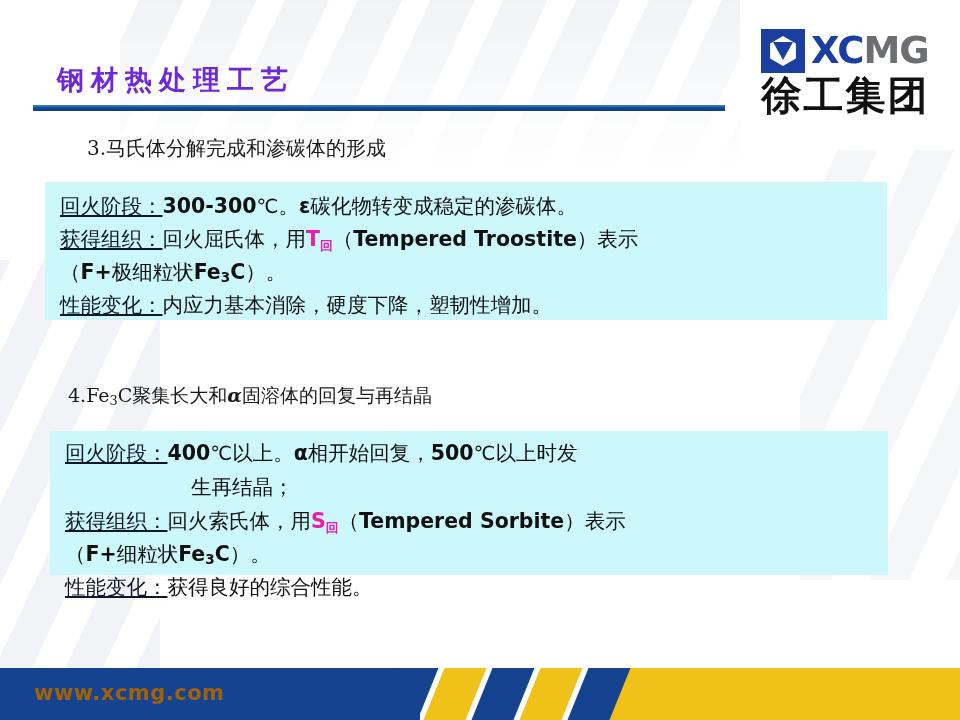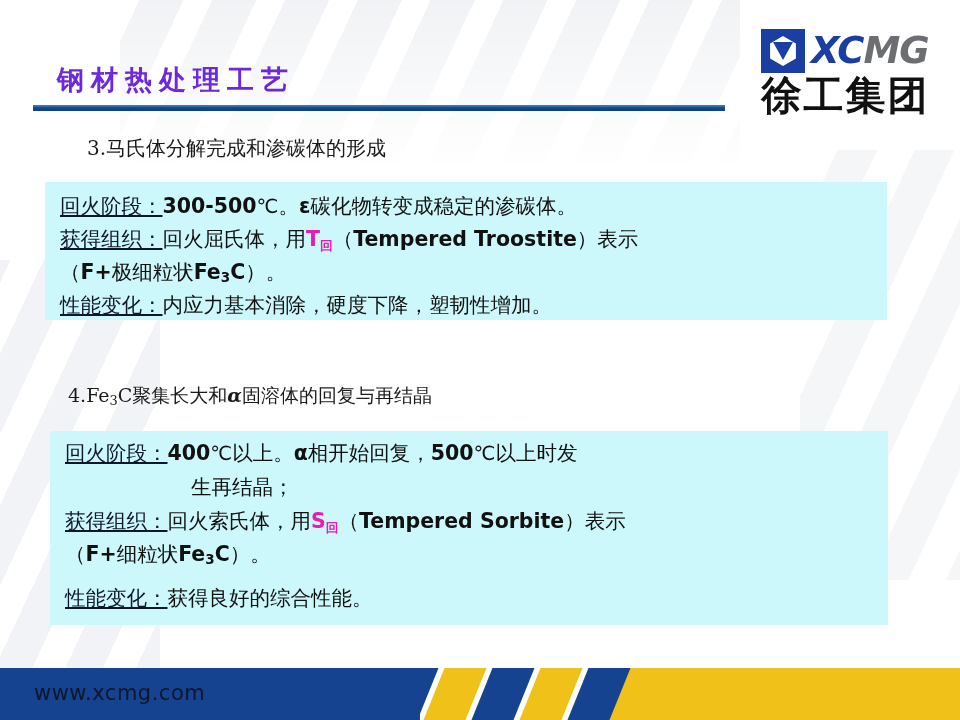--- a/index.html
+++ b/index.html
@@ -56,21 +56,21 @@
     background:#fff;
     clip-path:polygon(50% 0%,93% 25%,93% 75%,50% 100%,7% 75%,7% 25%);
   }
   .logo-mark .hex-in{
     position:absolute;left:12px;top:13px;width:20px;height:18px;
     background:#1a3fa0;
     clip-path:polygon(0% 0%,100% 0%,50% 100%);
   }
   .logo-text{
     margin-left:6px;font-family:"DejaVu Sans",sans-serif;
-    font-weight:700;font-style:italic;font-size:37px;letter-spacing:-1px;
+    font-weight:700;font-size:37px;letter-spacing:-1px;
     line-height:40px;white-space:nowrap;
   }
   .xc{color:#1a3fa0;}
   .mg{color:#6d6e71;}
   .logo-row2{
     position:absolute;left:0;top:44px;width:205px;
     font-family:"DejaVu Sans",sans-serif;font-weight:700;
     font-size:40px;color:#111;letter-spacing:2px;white-space:nowrap;
     text-align:center;line-height:46px;
   }
@@ -84,21 +84,21 @@
   #sec4{left:68px;top:383px;font-size:19px;}
   .sub{font-size:.68em;vertical-align:-0.22em;}
   .ital{font-style:italic;font-weight:700;}
 
   
   .box{
     position:absolute;background:#cdf8fb;
     font-family:"DejaVu Sans",sans-serif;
   }
   #box1{left:45px;top:182px;width:842px;height:138px;}
-  #box2{left:50px;top:431px;width:838px;height:194px;}
+  #box2{left:50px;top:431px;width:838px;height:144px;}
   .line{
     position:absolute;white-space:nowrap;color:#111;
     font-size:20.5px;line-height:20.5px;
   }
   .lbl{color:#0f172a;font-weight:400;text-decoration:underline;}
   .bold{font-weight:700;}
   .mag{color:#ee18b4;font-weight:700;}
   .magsub{color:#ee18b4;font-size:.62em;vertical-align:-0.30em;font-weight:700;}
   .serifsub{font-family:"DejaVu Sans",sans-serif;font-size:.66em;vertical-align:-0.25em;}
   .thin{font-weight:400;}
@@ -107,37 +107,37 @@
   
   #b1l1{left:15px;top:14px;}
   #b1l2{left:15px;top:47px;}
   #b1l3{left:15px;top:80px;}
   #b1l4{left:15px;top:113px;}
   
   #b2l1{left:15px;top:12px;}
   #b2l2{left:141px;top:46px;}
   #b2l3{left:15px;top:80px;text-align:right;}
   #b2l4{left:15px;top:113px;}
-  #b2l5{left:15px;top:146px;margin-top:11px;}
+  #b2l5{left:15px;top:146px;}
 
   
   .footer{position:absolute;left:0;bottom:0;width:960px;height:52px;overflow:hidden;}
   .f-blue{position:absolute;left:0;top:0;width:420px;height:52px;background:#15438f;}
   .f-yellow{position:absolute;left:0;top:0;width:960px;height:52px;background:#efc119;
             clip-path:polygon(620px 0,960px 0,960px 52px,590px 52px);}
   .f-stripe{position:absolute;top:-6px;height:64px;width:42px;transform:skewX(-22deg);}
   .s1{left:386px;background:#15438f;}
   .s2{left:434px;background:#efc119;}
   .s3{left:482px;background:#15438f;}
   .s4{left:530px;background:#efc119;}
   .s5{left:578px;background:#15438f;}
   .f-url{
     position:absolute;left:34px;top:13px;
-    font-family:"DejaVu Sans",sans-serif;font-weight:400;
-    font-size:21px;color:#0f172a;letter-spacing:.5px;white-space:nowrap;
+    font-family:"DejaVu Sans",sans-serif;font-weight:700;
+    font-size:21px;color:#a16207;letter-spacing:.5px;white-space:nowrap;
   }
 </style>
 </head>
 <body>
 
 <div id="slide">
 
   <div class="wm wm-top"></div>
   <div class="wm wm-left"></div>
   <div class="wm wm-right"></div>
@@ -158,21 +158,21 @@
     <div class="logo-row2">徐工集团</div>
   </div>
 
   <div class="sec-head" id="sec3">
     <span>3.</span><span>马氏体分解完成和渗碳体的形成</span>
   </div>
 
   <div class="box" id="box1">
 
     <div class="line" id="b1l1">
-      <span class="lbl">回火阶段：</span><span class="bold">300-500</span><span class="deg">℃</span><span class="thin">。</span><span class="bold">ε</span><span class="thin">碳化物转变成稳定的渗碳体。</span>
+      <span class="lbl">回火阶段：</span><span class="bold">300-300</span><span class="deg">℃</span><span class="thin">。</span><span class="bold">ε</span><span class="thin">碳化物转变成稳定的渗碳体。</span>
     </div>
 
     <div class="line" id="b1l2">
       <span class="lbl">获得组织：</span><span class="thin">回火屈氏体，用</span><span class="mag">T</span><span class="magsub">回</span><span class="thin">（</span><span class="bold">Tempered Troostite</span><span class="thin">）</span><span class="thin">表示</span>
     </div>
 
     <div class="line" id="b1l3">
       <span class="thin">（</span><span class="bold">F+</span><span class="thin">极细粒状</span><span class="bold">Fe</span><span class="bold serifsub">3</span><span class="bold">C</span><span class="thin">）。</span>
     </div>
 

